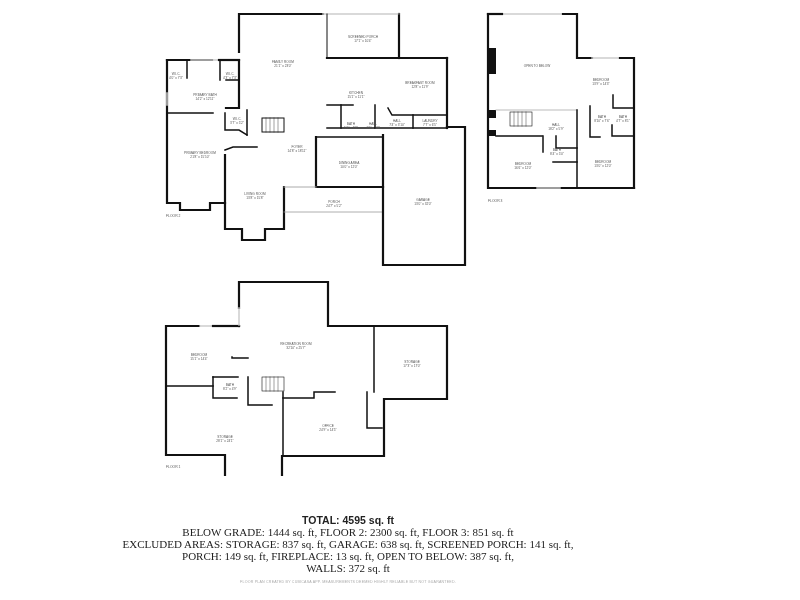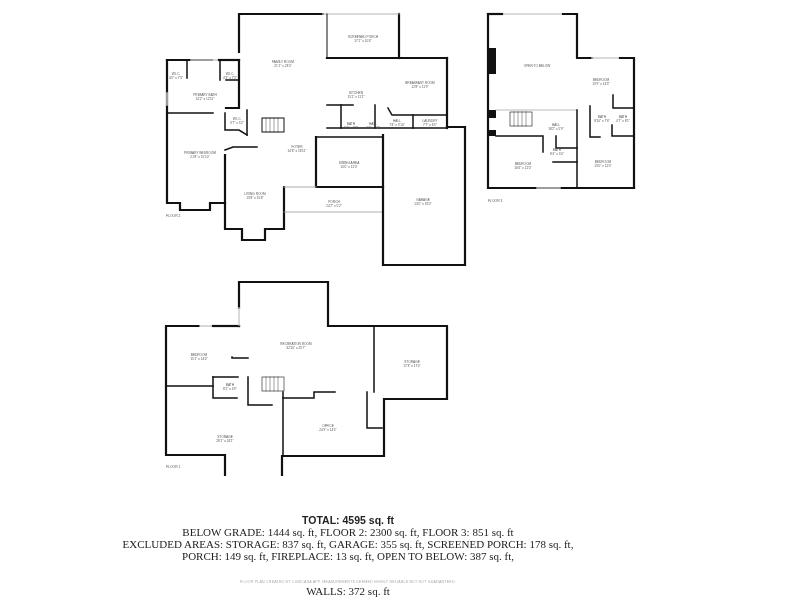--- a/index.html
+++ b/index.html
@@ -6,21 +6,21 @@
   body{width:800px;height:600px;position:relative;overflow:hidden;font-family:"Liberation Sans",sans-serif;}
   #plan{position:absolute;left:0;top:0;width:800px;height:600px;}
   .room-label{font-family:"Liberation Sans",sans-serif;font-size:3.2px;fill:#555;text-anchor:middle;}
   .floor-label{font-family:"Liberation Sans",sans-serif;font-size:3.4px;fill:#555;}
   .summary{position:absolute;left:0;width:696px;text-align:center;color:#222;}
   #total{top:514px;font-size:10.5px;font-weight:bold;}
   .line{font-size:11px;line-height:11px;font-family:Liberation Serif, serif;}
   #l1{top:527px;}
   #l2{top:539px;}
   #l3{top:551px;}
-  #l4{top:586px;}
+  #l4{top:563px;}
   #disclaimer{top:580px;font-size:3.6px;color:#aaa;letter-spacing:0.2px;}
 </style>
 </head>
 <body>
 
 <svg id="plan" viewBox="0 0 800 600" xmlns="http://www.w3.org/2000/svg">
   <g fill="none" stroke="#111" stroke-width="2.2" stroke-linecap="square">
 
     <g>
 
@@ -203,16 +203,16 @@
     <text class="room-label" x="225" y="438">STORAGE</text>
     <text class="room-label" x="225" y="442">28'1" x 24'1"</text>
     <text class="room-label" x="328" y="427">OFFICE</text>
     <text class="room-label" x="328" y="431">24'9" x 14'5"</text>
     <text class="floor-label" x="166" y="468">FLOOR 1</text>
   </g>
 </svg>
 
 <div class="summary" id="total">TOTAL: 4595 sq. ft</div>
 <div class="summary line" id="l1">BELOW GRADE: 1444 sq. ft, FLOOR 2: 2300 sq. ft, FLOOR 3: 851 sq. ft</div>
-<div class="summary line" id="l2">EXCLUDED AREAS: STORAGE: 837 sq. ft, GARAGE: 355 sq. ft, SCREENED PORCH: 178 sq. ft,</div>
+<div class="summary line" id="l2">EXCLUDED AREAS: STORAGE: 837 sq. ft, GARAGE: 638 sq. ft, SCREENED PORCH: 141 sq. ft,</div>
 <div class="summary line" id="l3">PORCH: 149 sq. ft, FIREPLACE: 13 sq. ft, OPEN TO BELOW: 387 sq. ft,</div>
 <div class="summary line" id="l4">WALLS: 372 sq. ft</div>
 <div class="summary" id="disclaimer">FLOOR PLAN CREATED BY CUBICASA APP. MEASUREMENTS DEEMED HIGHLY RELIABLE BUT NOT GUARANTEED.</div>
 
 </body></html>

